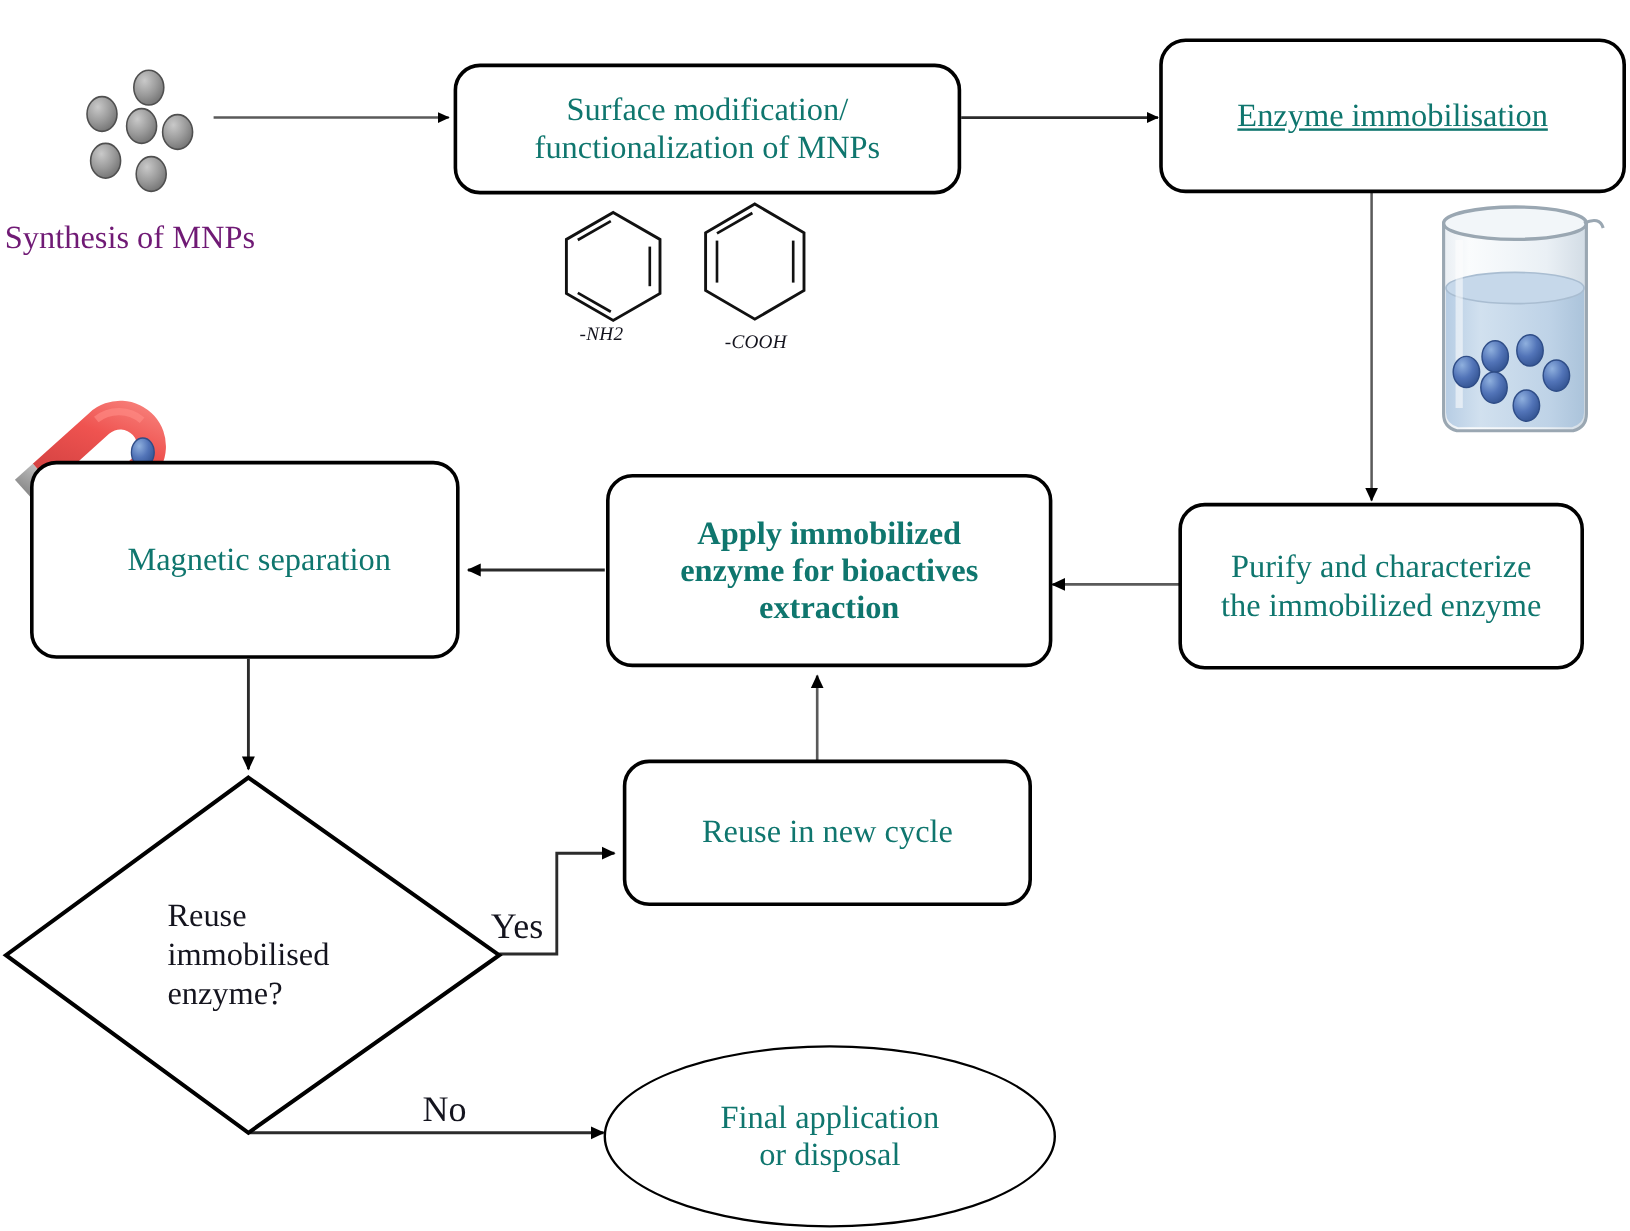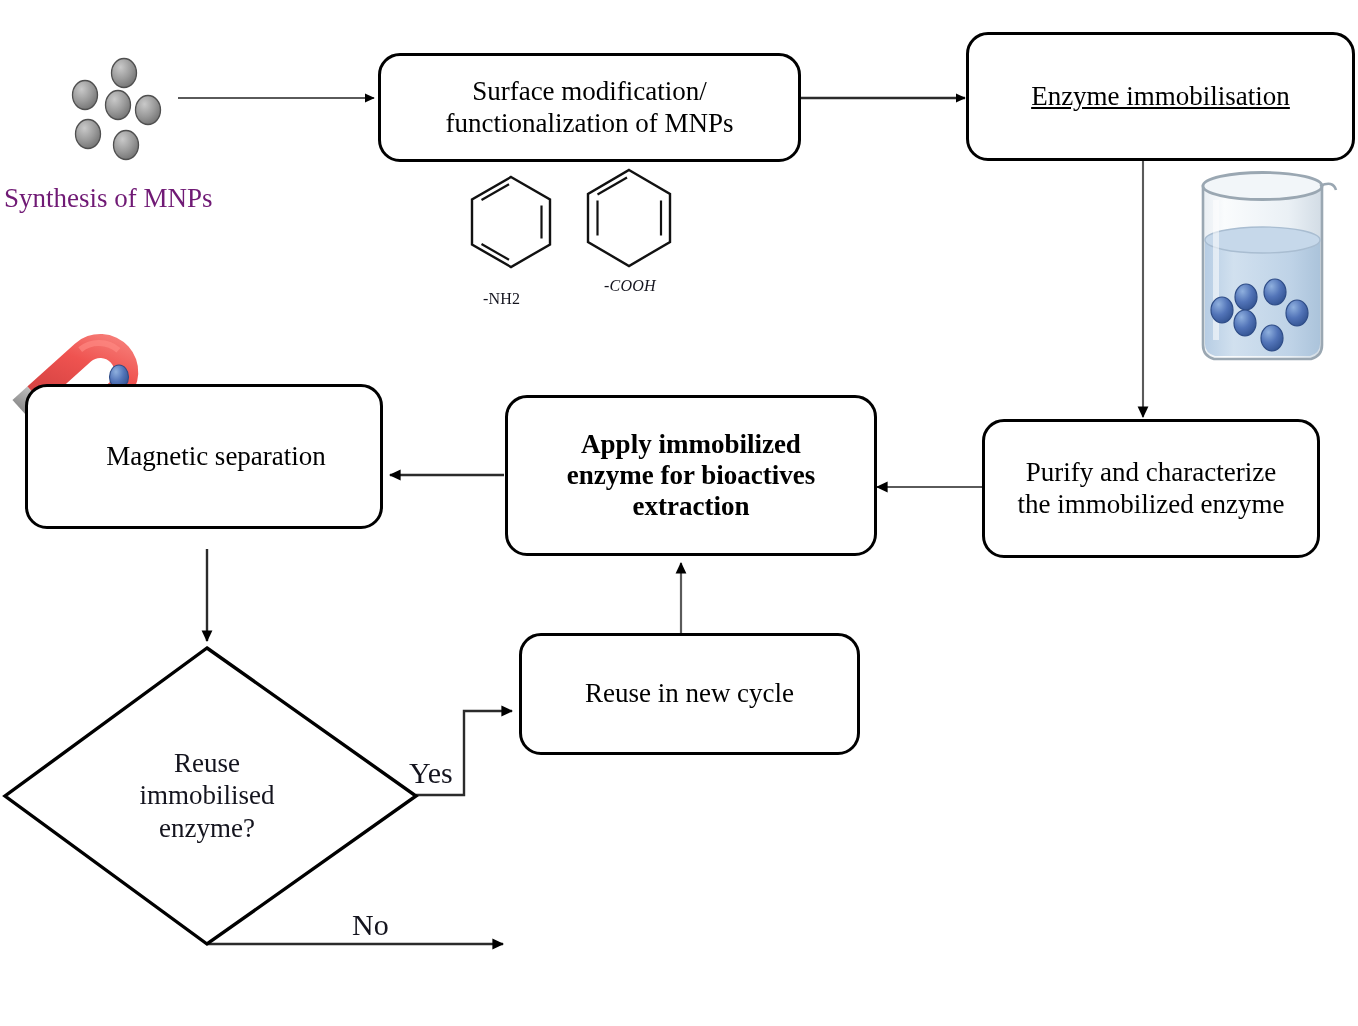--- a/index.html
+++ b/index.html
@@ -36,41 +36,41 @@
     pointer-events: none;
   }
   .node {
     position: absolute;
     box-sizing: border-box;
     display: flex;
     align-items: center;
     justify-content: center;
     text-align: center;
     background: #ffffff;
-    color: #000000;
+    color: #0f766e;
     line-height: 1.16;
     white-space: pre-line;
   }
   .proc {
     border: 3.2px solid #000000;
     border-radius: 22px;
     font-size: 27px;
     padding: 2px 8px;
   }
   .terminal {
     border: 2.6px solid #000000;
     border-radius: 50%;
     font-size: 27px;
   }
   .decision-label {
     position: absolute;
     display: flex;
     align-items: center;
     justify-content: center;
-    text-align: center;
+    text-align: left;
     font-size: 27px;
     line-height: 1.2;
     color: #14141e;
     white-space: pre-line;
   }
   .plain-label {
     position: absolute;
     font-size: 27px;
     color: #701a75;
     white-space: nowrap;
@@ -214,37 +214,39 @@
       <ellipse cx="64" cy="440" rx="9.5" ry="12" fill="url(#gBlue)" stroke="#2f4d87" stroke-width="1.1"></ellipse>
       <ellipse cx="83" cy="435" rx="9.5" ry="12" fill="url(#gBlue)" stroke="#2f4d87" stroke-width="1.1"></ellipse>
     </g>
   </svg>
 
   <div class="plain-label" style="left:4px; top:183px;">Synthesis of MNPs</div>
 
   <div class="node proc" style="left:378px; top:53px; width:423px; height:109px;">Surface modification/
 functionalization of MNPs</div>
 
-  <div class="chem-label" style="left:483px; top:290px;">-NH2</div>
+  <div class="chem-label" style="left:483px; top:270px;font-style:italic;">-NH2</div>
   <div class="chem-label" style="left:604px; top:277px;font-style:italic;">-COOH</div>
 
   <div class="node proc" style="left:966px; top:32px; width:389px; height:129px;text-decoration:underline;">Enzyme immobilisation</div>
 
   <div class="node proc" style="left:982px; top:419px; width:338px; height:139px;">Purify and characterize
 the immobilized enzyme</div>
 
   <div class="node proc" style="left:505px; top:395px; width:372px; height:161px;font-weight:bold;">Apply immobilized
 enzyme for bioactives
 extraction</div>
 
-  <div class="node proc" style="left:25px; top:384px; width:358px; height:145px;padding-left:32px;">Magnetic separation</div>
+  <div class="node proc" style="left:25px; top:384px; width:358px; height:165px;padding-left:32px;">Magnetic separation</div>
 
   <div class="decision-label" style="left:57px; top:718px; width:300px; height:155px;">Reuse
 immobilised
 enzyme?</div>
 
   <div class="node proc" style="left:519px; top:633px; width:341px; height:122px;">Reuse in new cycle</div>
 
+  <div class="node terminal" style="left:503px; top:871px; width:377px; height:152px;">Final application
+or disposal</div>
 
   <div class="edge-label" style="left:409px; top:756px;">Yes</div>
   <div class="edge-label" style="left:352px; top:908px;">No</div>
 
 </div>
 
 </body></html>

